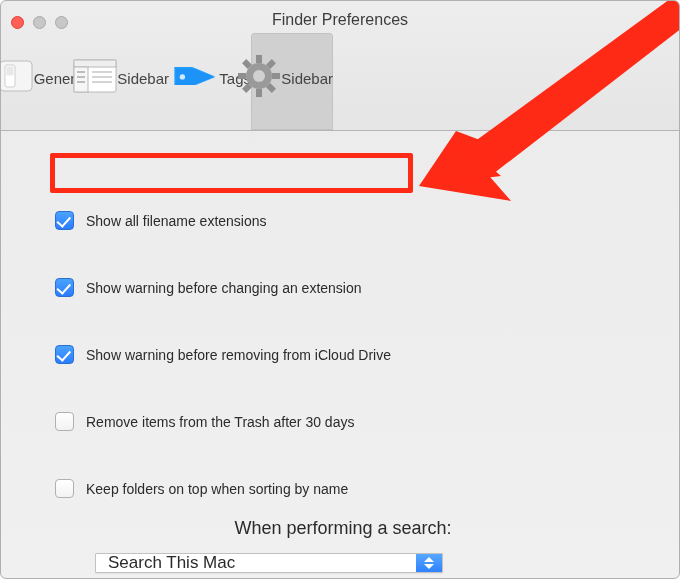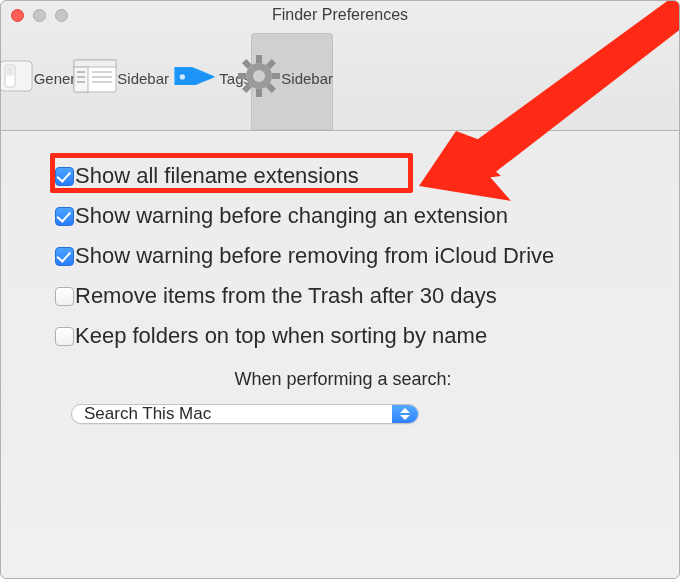--- a/index.html
+++ b/index.html
@@ -15,21 +15,21 @@
       height: 579px;
       border: 1px solid #b0b0b0;
       border-radius: 6px;
       background: linear-gradient(to bottom, #ededed 0%, #e5e5e5 130px, #ececec 130px, #f0f0f0 100%);
       position: relative;
       overflow: hidden;
     }
     .titlebar {
       height: 28px;
       display: flex;
-      align-items: center;
+      align-items: flex-end;
       padding: 0 25px;
       border-bottom: none;
       position: relative;
     }
     .traffic {
       display: flex;
       gap: 9px;
       position: absolute;
       left: 10px;
     }
@@ -73,24 +73,25 @@
       width: 50px; height: 48px;
       display: flex; align-items: center; justify-content: center;
       margin-bottom: 6px;
     }
     .content {
       padding: 32px 48px 20px 54px;
     }
     .check-row {
       display: flex;
       align-items: center;
-      gap: 1px;
+      gap: 12px;
       margin-bottom: 14px;
-      font-size: 22px;
+      font-size: 14px;
       color: #2b2b2b;
+      margin-top: 48px;
     }
     .checkbox {
       width: 19px; height: 19px;
       border-radius: 4px;
       border: 1px solid #b0b0b0;
       background: linear-gradient(to bottom, #ffffff, #f2f2f2);
       display: flex; align-items: center; justify-content: center;
       flex-shrink: 0;
     }
     .checkbox.checked {
@@ -111,26 +112,26 @@
       pointer-events: none;
     }
     .section-label {
       font-size: 18px;
       color: #2b2b2b;
       margin-top: 20px;
       margin-bottom: 14px;
       text-align: center;
     }
     .select-wrap {
-      margin-left: 16px;
+      margin-left: 40px;
       display: inline-flex;
       align-items: stretch;
       height: 20px;
       border: 1px solid #c2c2c2;
-      border-radius: 14px;
+      border-radius: 1px;
       background: #ffffff;
       box-shadow: 0 1px 1px rgba(0,0,0,0.05);
       overflow: hidden;
     }
     .select-text {
       padding: 0 160px 0 12px;
       display: flex;
       align-items: center;
       font-size: 17px;
       color: #2a2a2a;

